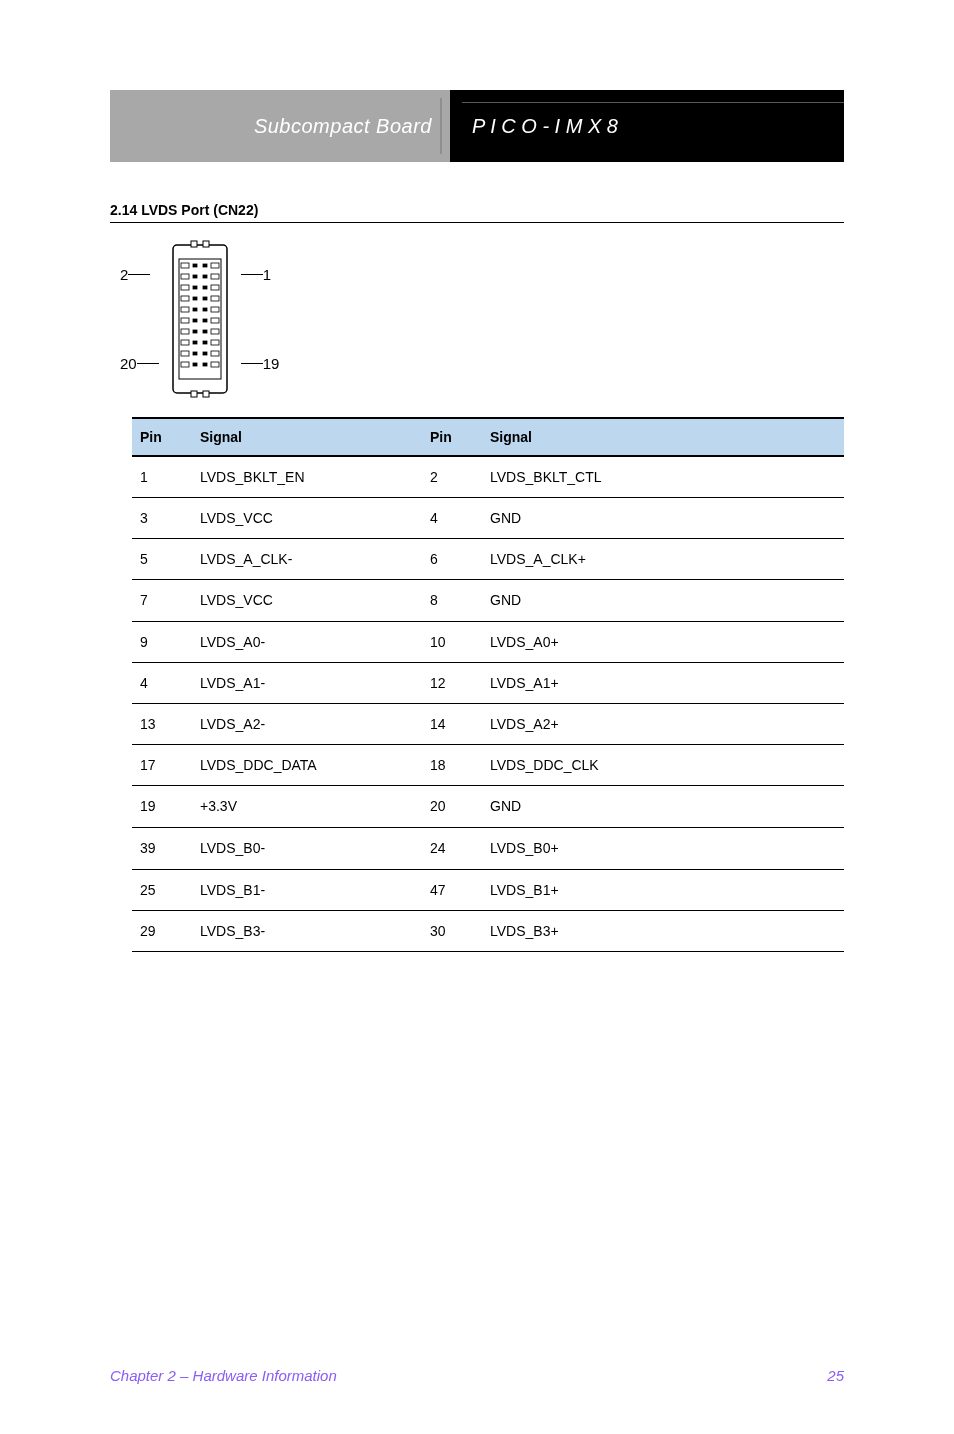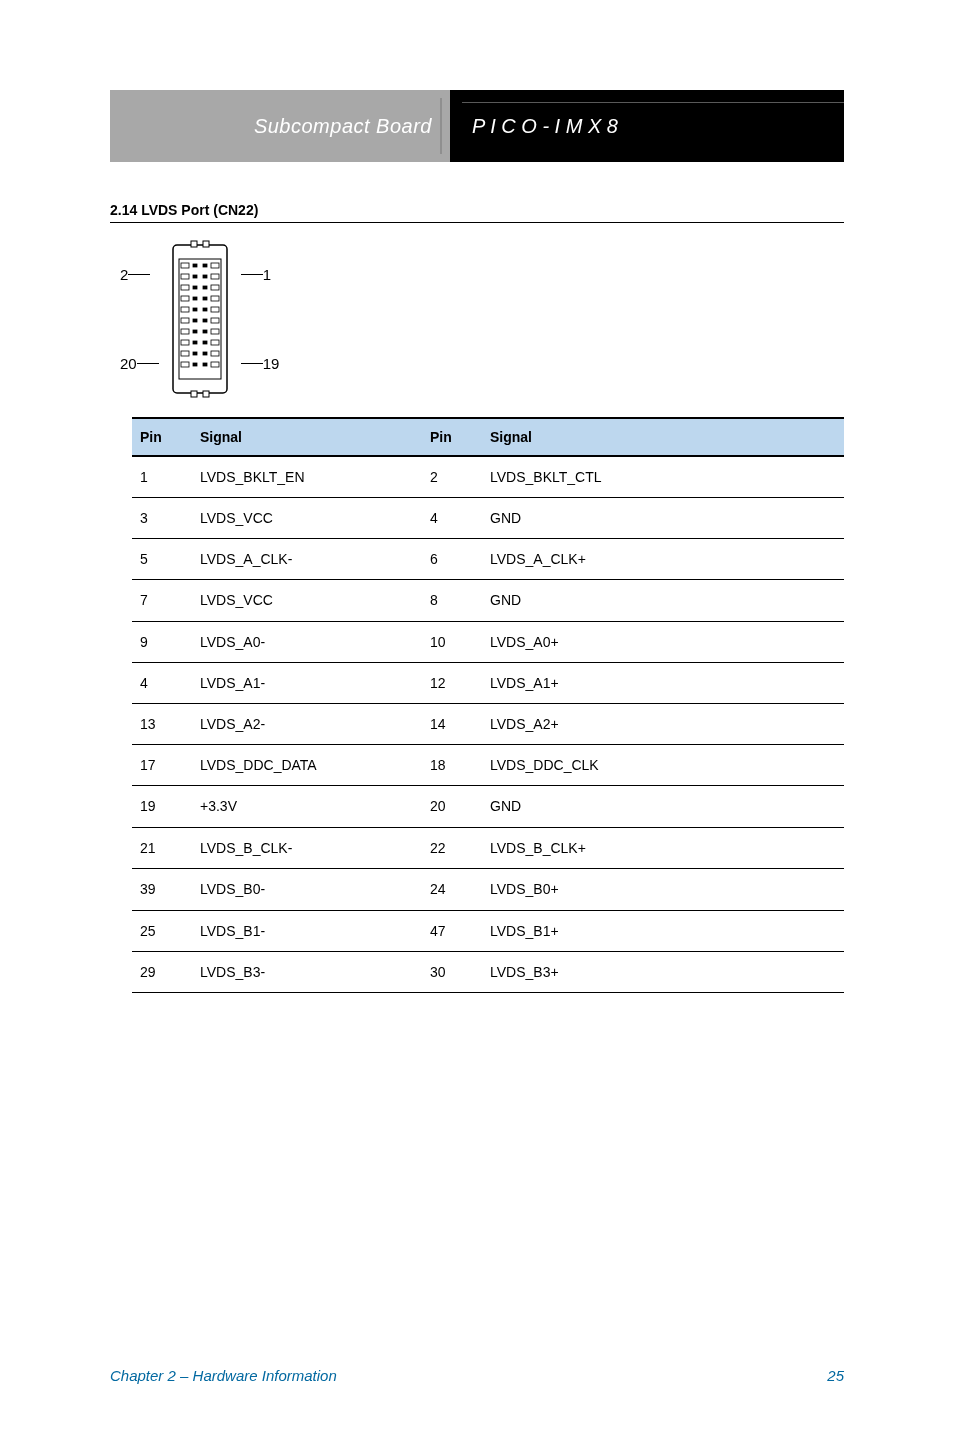--- a/index.html
+++ b/index.html
@@ -19,21 +19,21 @@
   .conn-line { display:inline-block; width: 22px; border-top: 1px solid #000; }
   .table-wrap { margin-left: 22px; margin-right: 0; }
   table { border-collapse: collapse; width: 100%; font-size: 14px; }
   thead tr { background: #bdd7ee; padding-left: 30px; }
   thead tr th { font-weight: bold; text-align: left; padding: 10px 8px; border-top: 2px solid #000; border-bottom: 2px solid #000; }
   tbody td { padding: 12px 8px; }
   tbody tr { border-bottom: 1px solid #000; }
   tbody tr.group-end td { border-bottom: 1.5px solid #000; padding-bottom: 13px; }
   .col-pin { width: 60px; }
   .col-sig { width: 230px; }
-  .footer { position:absolute; bottom: 50px; left: 110px; right: 110px; display:flex; justify-content:space-between; font-size: 15px; font-style: italic; color:#0369a1; }
+  .footer { position:absolute; bottom: 50px; left: 110px; right: 110px; display:flex; justify-content:space-between; font-size: 15px; font-style: italic; color:#8b5cf6; }
   
   .conn-svg { width: 70px; height: 160px; }
 </style>
 </head>
 <body>
 
 <div class="page">
 
   <div class="header-banner">
     <div class="hb-left">
@@ -203,26 +203,20 @@
             <td>LVDS_DDC_DATA</td>
             <td>18</td>
             <td>LVDS_DDC_CLK</td>
           </tr>
           <tr class="group-end">
             <td>19</td>
             <td>+3.3V</td>
             <td>20</td>
             <td>GND</td>
           </tr>
-          <tr>
-            <td>21</td>
-            <td>LVDS_B_CLK-</td>
-            <td>22</td>
-            <td>LVDS_B_CLK+</td>
-          </tr>
           <tr class="group-end">
             <td>39</td>
             <td>LVDS_B0-</td>
             <td>24</td>
             <td>LVDS_B0+</td>
           </tr>
           <tr>
             <td>25</td>
             <td>LVDS_B1-</td>
             <td>47</td>

